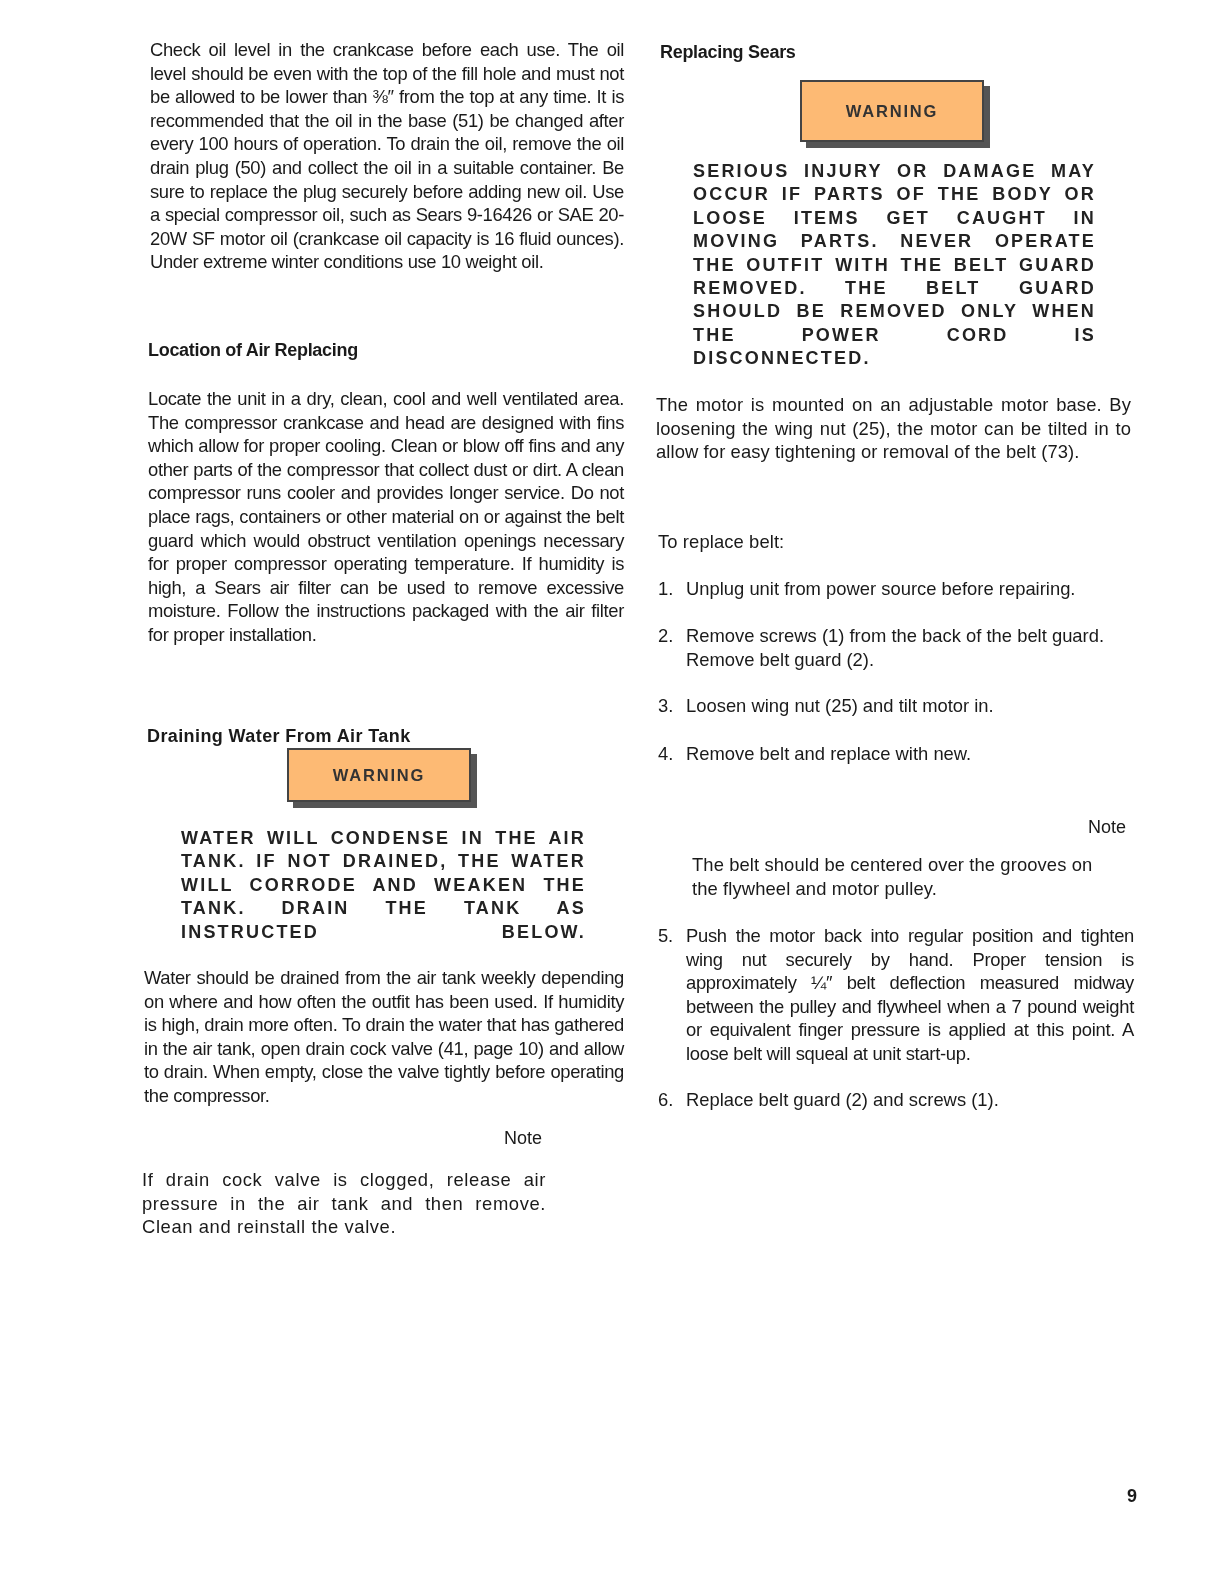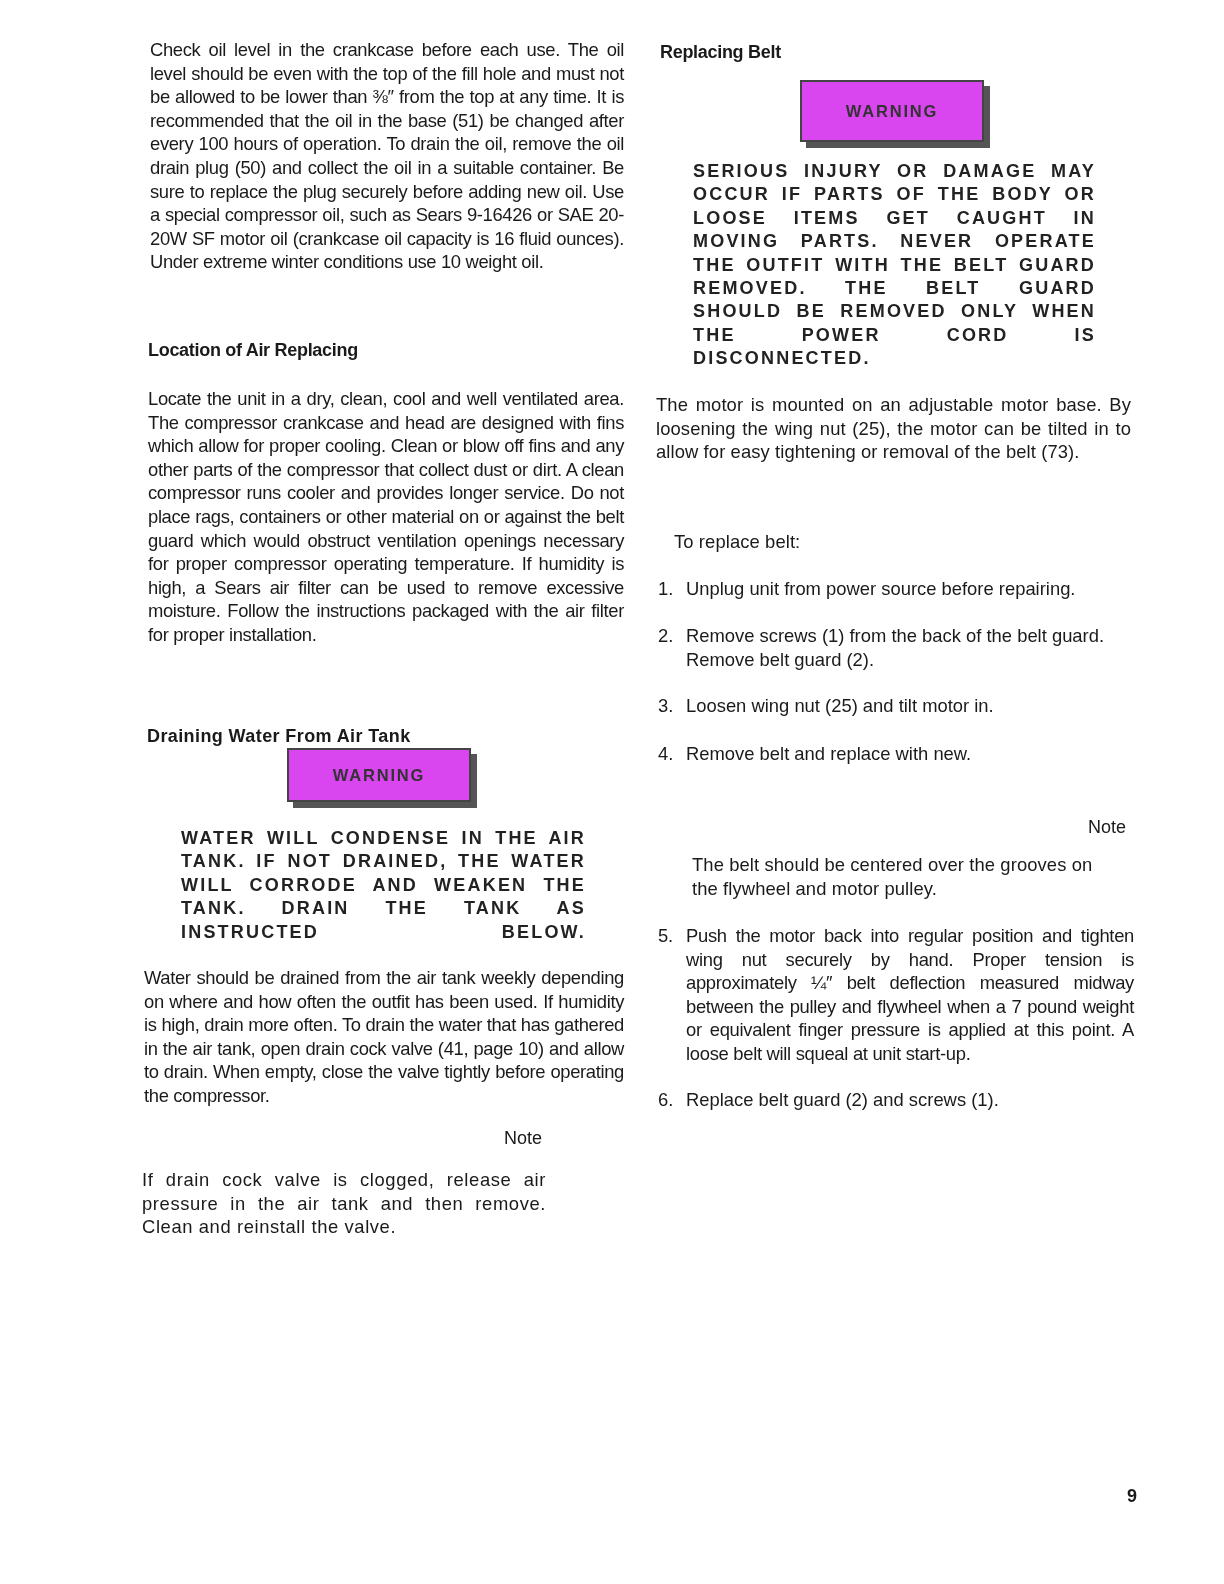--- a/index.html
+++ b/index.html
@@ -14,21 +14,21 @@
   }
   .para-wide { letter-spacing: 0.1px; }
   .heading { font-weight: bold; font-size: 18px; letter-spacing: -0.3px; }
   .heading-wide { letter-spacing: 0.4px; }
   .warn-text {
     font-weight: bold; font-size: 18px; line-height: 23.4px;
     letter-spacing: 2.2px; text-align: justify; color: #222;
   }
   .warn-text:after { content: ""; display: inline-block; width: 100%; }
   .warn-box {
-    border: 2px solid #444; background: #d946ef; box-sizing: border-box;
+    border: 2px solid #444; background: #fdba74; box-sizing: border-box;
     display: flex; align-items: center; justify-content: center;
     box-shadow: 6px 6px 0 #555;
   }
   .warn-label { font-weight: bold; font-size: 16.5px; letter-spacing: 1.8px; color: #333; }
   .note-title { font-weight: normal; font-size: 18px; text-align: right; }
   .step { display: flex; font-size: 18.4px; line-height: 23.6px; }
   .step-num { width: 28px; flex: none; }
   .step-text { flex: 1; }
   .page-num { font-weight: bold; font-size: 18px; }
 </style>
@@ -48,31 +48,31 @@
 </div>
 
 <div class="abs warn-text" style="left:181px; top:827px; width:405px;">WATER WILL CONDENSE IN THE AIR TANK. IF NOT DRAINED, THE WATER WILL CORRODE AND WEAKEN THE TANK. DRAIN THE TANK AS INSTRUCTED BELOW.</div>
 
 <div class="abs para" style="left:144px; top:966px; width:480px;">Water should be drained from the air tank weekly depending on where and how often the outfit has been used. If humidity is high, drain more often. To drain the water that has gathered in the air tank, open drain cock valve (41, page 10) and allow to drain. When empty, close the valve tightly before operating the compressor.</div>
 
 <div class="abs note-title" style="left:142px; top:1128px; width:400px;">Note</div>
 
 <div class="abs para para-wide" style="left:142px; top:1168px; width:404px; letter-spacing:0.6px;">If drain cock valve is clogged, release air pressure in the air tank and then remove. Clean and reinstall the valve.</div>
 
-<div class="abs heading" style="left:660px; top:42px;">Replacing Belt</div>
+<div class="abs heading" style="left:660px; top:42px;">Replacing Sears</div>
 
 <div class="abs warn-box" style="left:800px; top:80px; width:184px; height:62px;">
   <span class="warn-label">WARNING</span>
 </div>
 
 <div class="abs warn-text" style="left:693px; top:160px; width:403px;">SERIOUS INJURY OR DAMAGE MAY OCCUR IF PARTS OF THE BODY OR LOOSE ITEMS GET CAUGHT IN MOVING PARTS. NEVER OPERATE THE OUTFIT WITH THE BELT GUARD REMOVED. THE BELT GUARD SHOULD BE REMOVED ONLY WHEN THE POWER CORD IS DISCONNECTED.</div>
 
 <div class="abs para para-wide" style="left:656px; top:393px; width:475px;">The motor is mounted on an adjustable motor base. By loosening the wing nut (25), the motor can be tilted in to allow for easy tightening or removal of the belt (73).</div>
 
-<div class="abs para para-wide" style="left:658px; top:530px;margin-left:16px;">To replace belt:</div>
+<div class="abs para para-wide" style="left:658px; top:530px;">To replace belt:</div>
 
 <div class="abs step" style="left:658px; top:577px; width:480px;">
   <span class="step-num">1.</span>
   <span class="step-text">Unplug unit from power source before repairing.</span>
 </div>
 
 <div class="abs step" style="left:658px; top:624px; width:480px;">
   <span class="step-num">2.</span>
   <span class="step-text">Remove screws (1) from the back of the belt guard. Remove belt guard (2).</span>
 </div>

